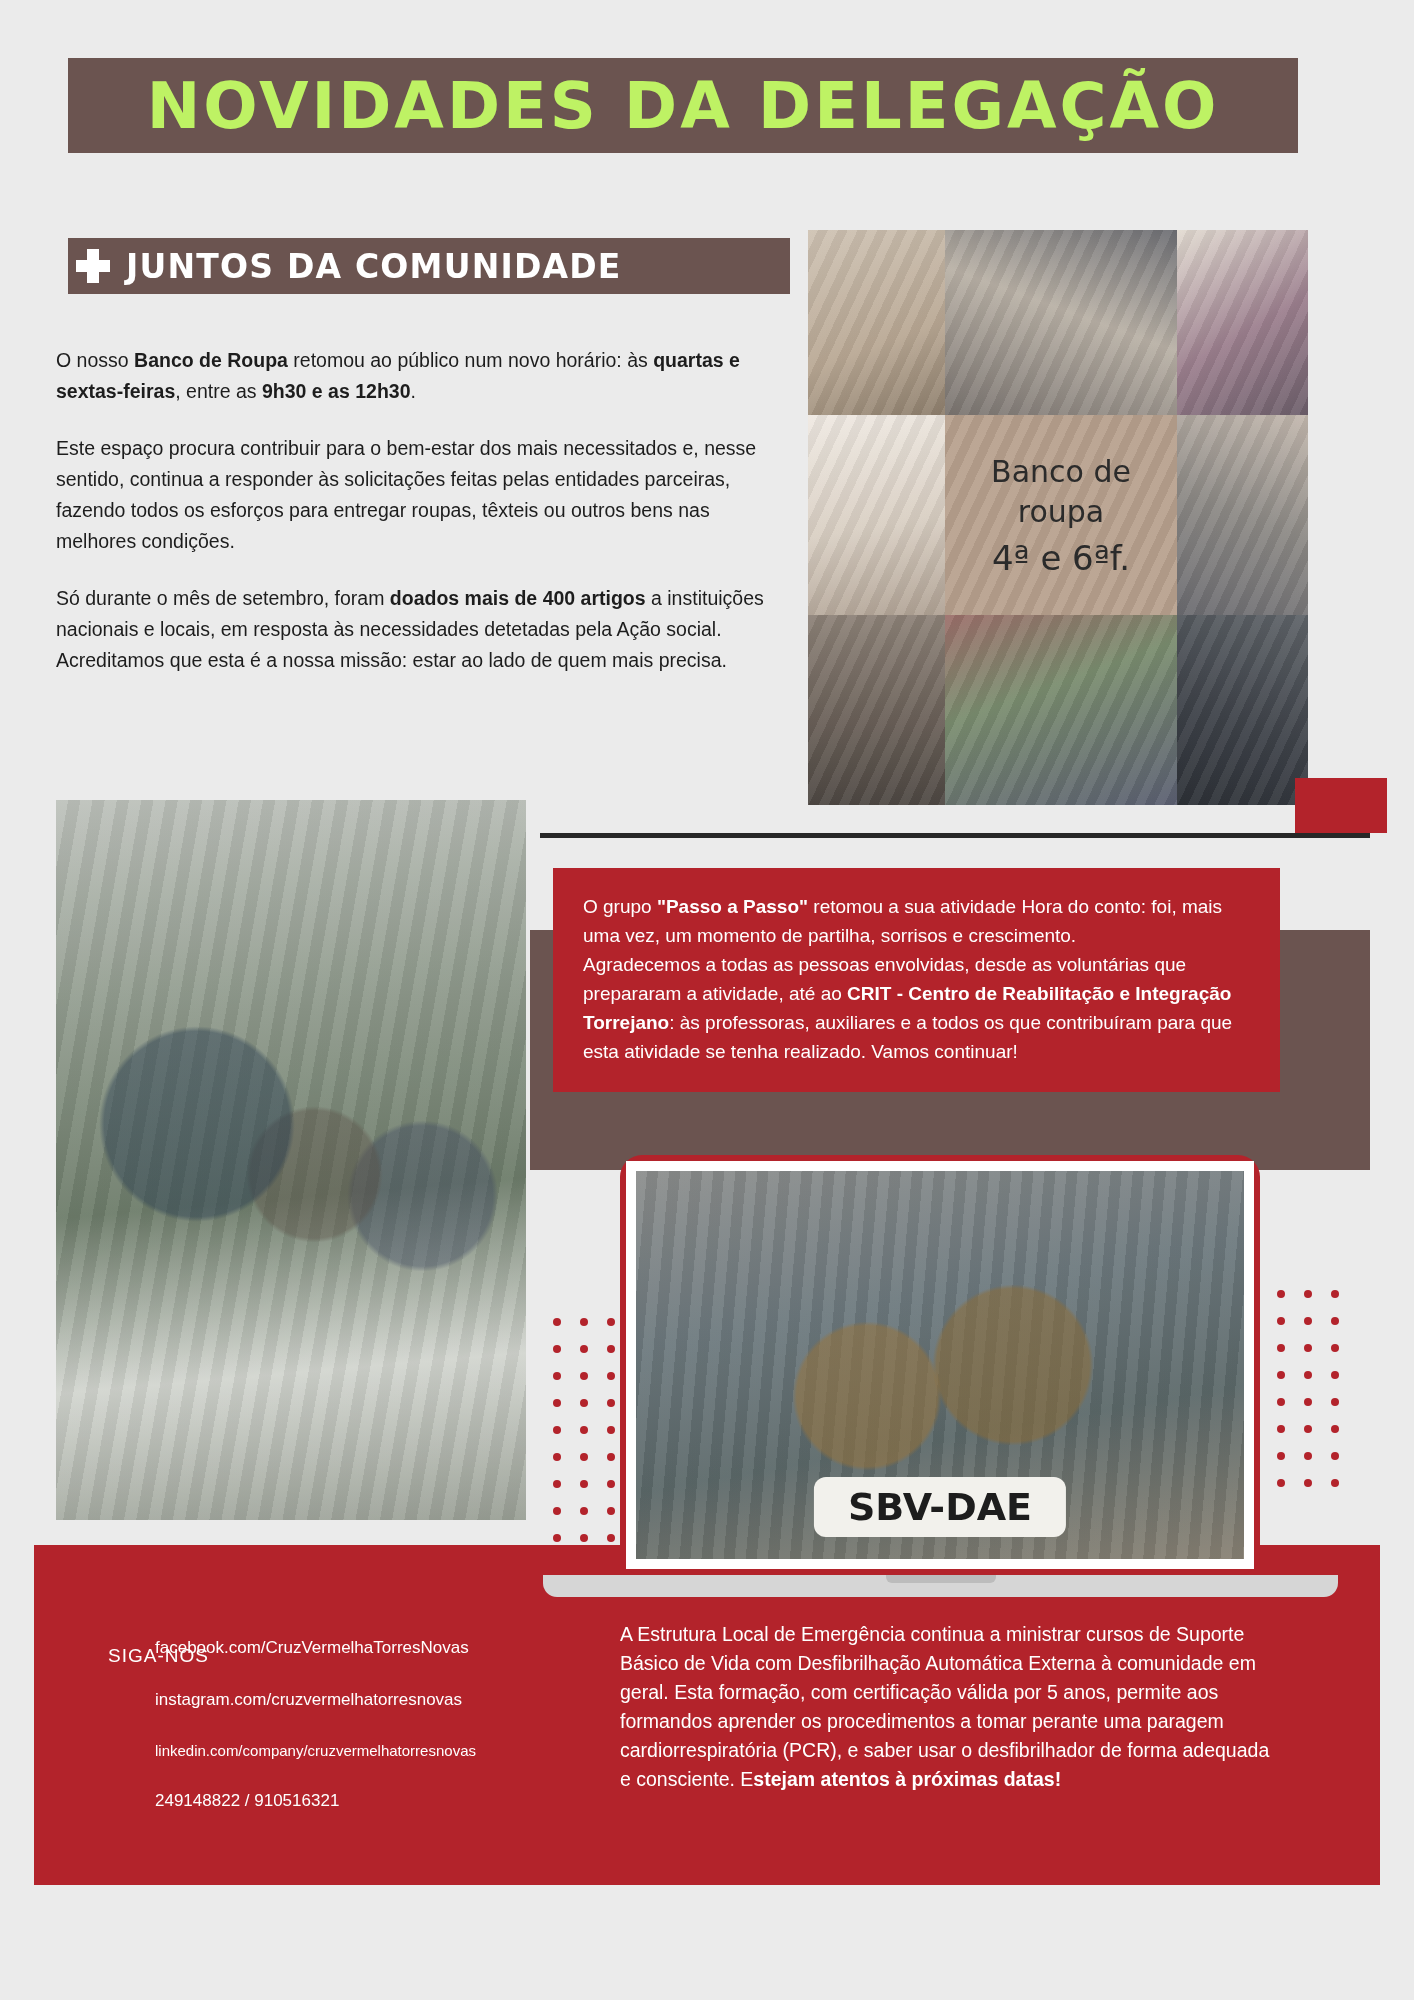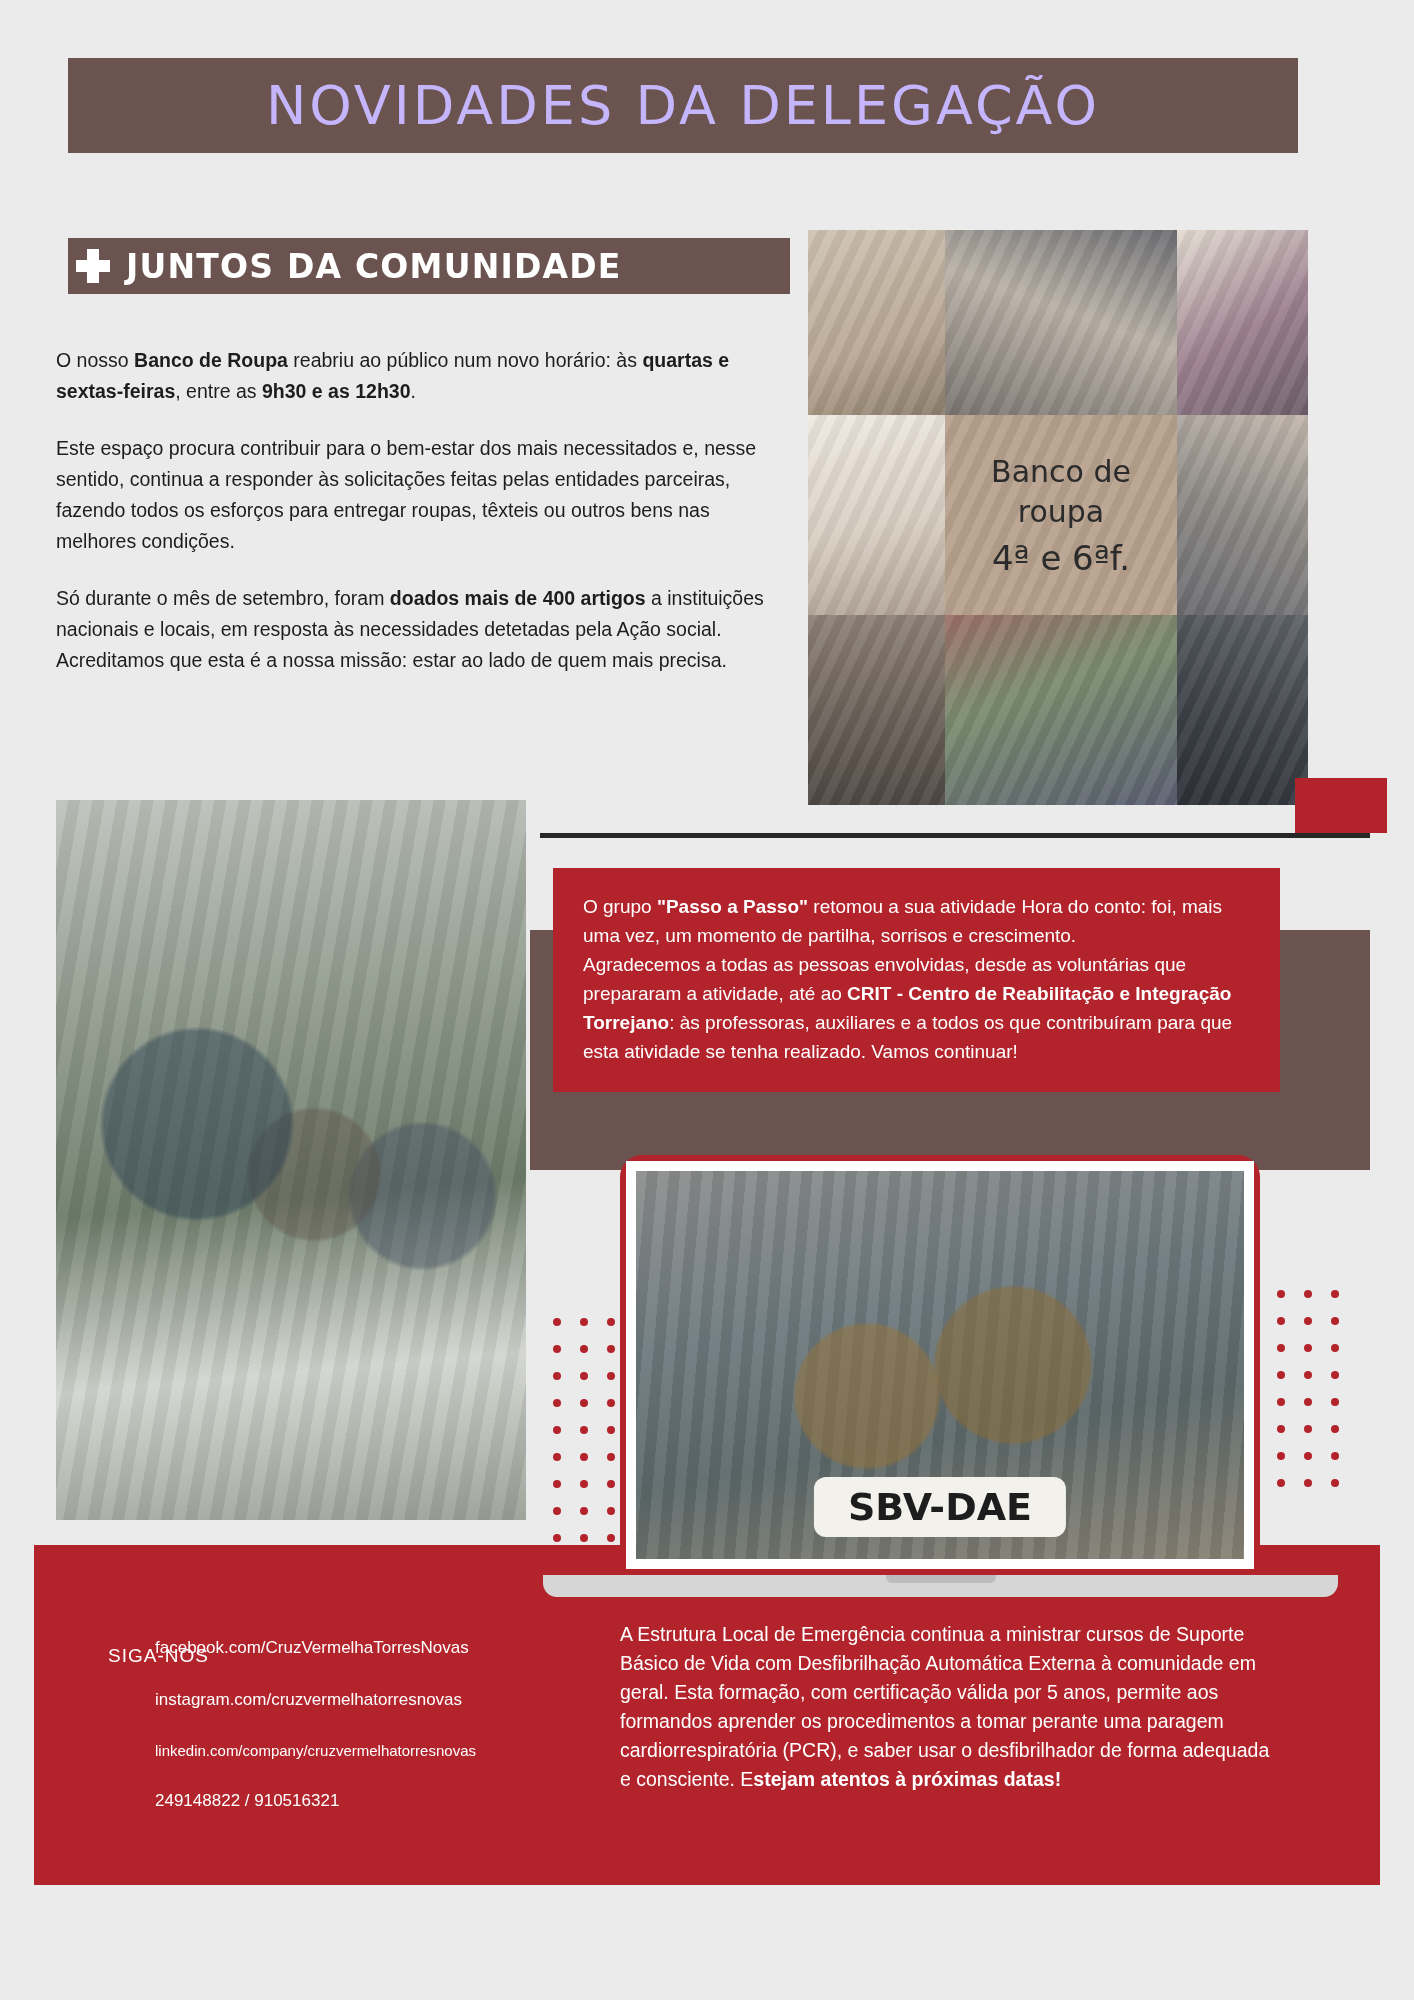--- a/index.html
+++ b/index.html
@@ -17,23 +17,23 @@
 
   
   .header-band {
     position: absolute;
     left: 68px; top: 58px;
     width: 1230px; height: 95px;
     background: #6b5450;
     display: flex; align-items: center; justify-content: center;
   }
   .header-title {
-    color: #c4b5fd;
-    font-size: 54px;
-    font-weight: normal;
+    color: #bef264;
+    font-size: 64px;
+    font-weight: bold;
     letter-spacing: 3px;
     font-family: "DejaVu Sans", sans-serif;
   }
 
   
   .section-label {
     position: absolute;
     left: 68px; top: 238px;
     width: 722px; height: 56px;
     background: #6b5450;
@@ -270,21 +270,21 @@
   <div class="header-band">
     <div class="header-title">NOVIDADES  DA  DELEGAÇÃO</div>
   </div>
 
   <div class="section-label">
     <span class="cross-icon"></span>
     <span class="section-label-text">JUNTOS DA COMUNIDADE</span>
   </div>
 
   <div class="body-col" id="article-text">
-      <p><span>O nosso </span><b>Banco de Roupa</b><span> reabriu ao público num novo horário: às </span><b>quartas e sextas-feiras</b><span>, entre as </span><b>9h30 e as 12h30</b><span>.</span></p>
+      <p><span>O nosso </span><b>Banco de Roupa</b><span> retomou ao público num novo horário: às </span><b>quartas e sextas-feiras</b><span>, entre as </span><b>9h30 e as 12h30</b><span>.</span></p>
       <p><span>Este espaço procura contribuir para o bem-estar dos mais necessitados e, nesse sentido, continua a responder às solicitações feitas pelas entidades parceiras, fazendo todos os esforços para entregar roupas, têxteis ou outros bens nas melhores condições.</span></p>
       <p><span>Só durante o mês de setembro, foram </span><b>doados mais de 400 artigos</b><span> a instituições nacionais e locais, em resposta às necessidades detetadas pela Ação social. Acreditamos que esta é a nossa missão: estar ao lado de quem mais precisa.</span></p>
     </div>
 
   <div class="collage">
     <div class="ph baby1"></div>
     <div class="ph rack1"></div>
     <div class="ph cloth1"></div>
     <div class="ph baby2"></div>
     <div class="ph banner">

